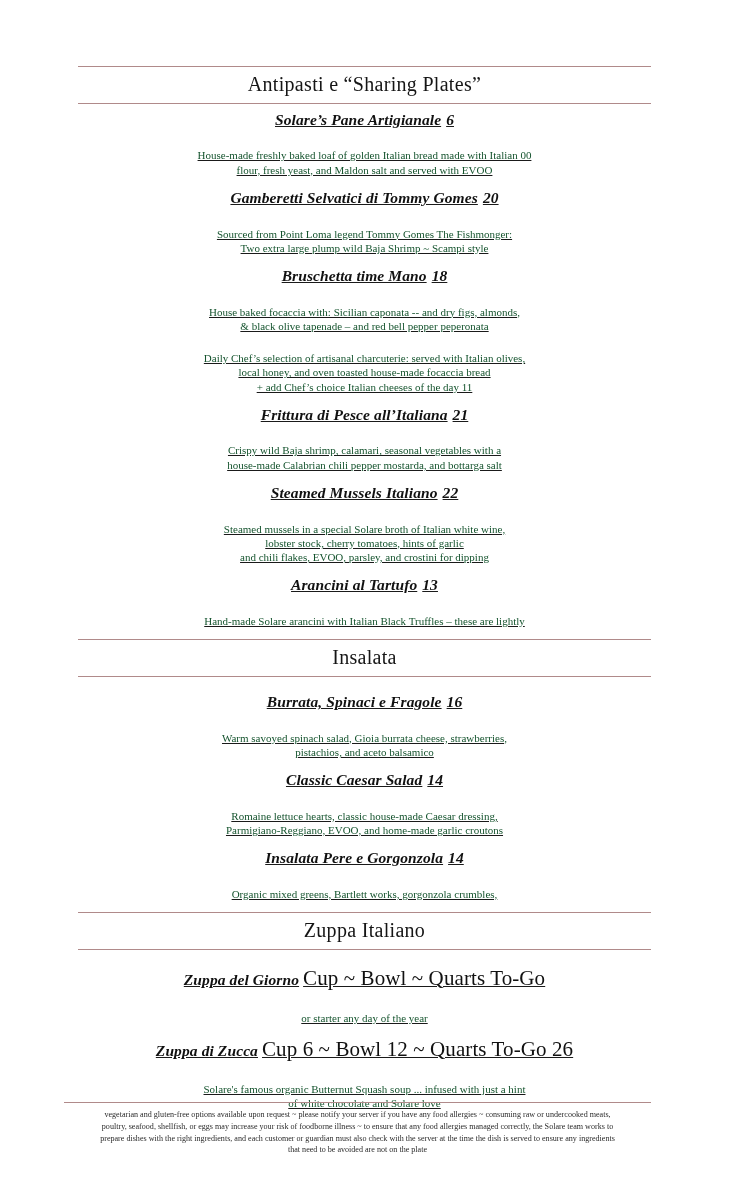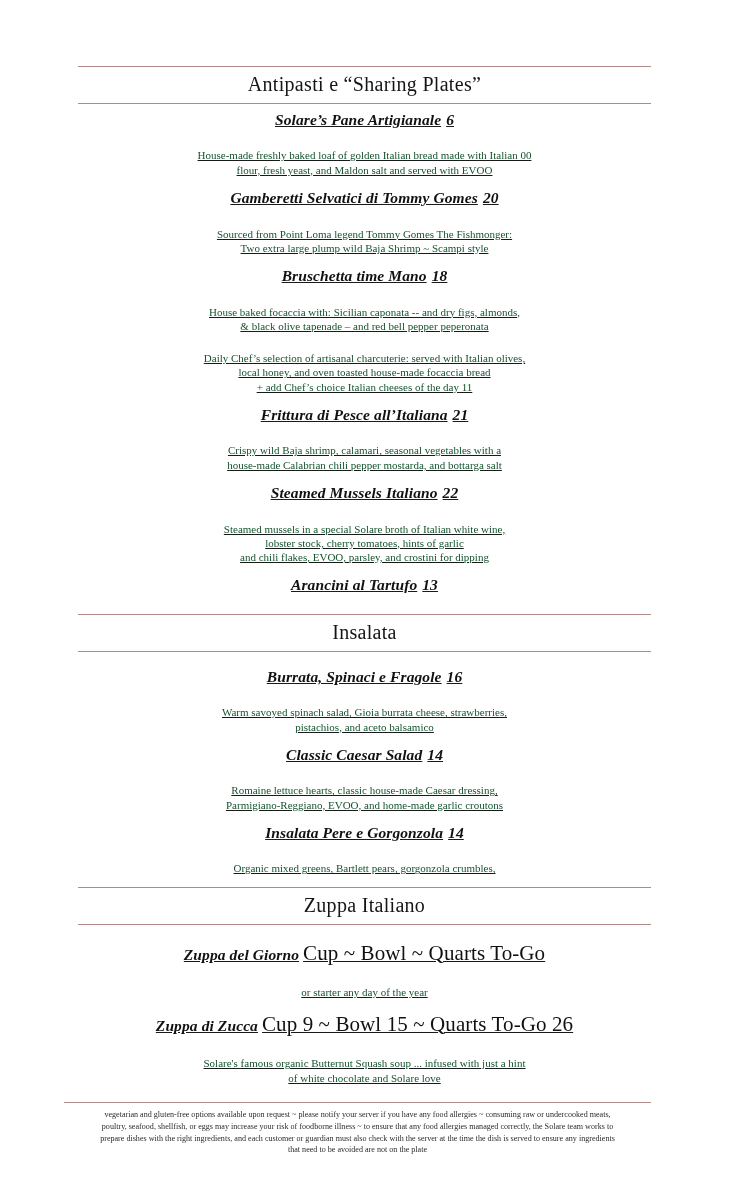--- a/index.html
+++ b/index.html
@@ -160,20 +160,21 @@
         <div>lobster stock, cherry tomatoes, hints of  garlic</div>
         <div>and chili flakes, EVOO, parsley, and crostini for dipping</div>
       </div>
     </div>
 
     <div class="item">
       <div class="item-name">
         <span>Arancini al Tartufo</span><span class="price">13</span>
       </div>
       <div class="item-desc">
+        <div>Hand-made Solare arancini with Italian Black Truffles – these are lightly</div>
       </div>
     </div>
 
   </div>
 
   <hr class="rule">
   <div class="section-title">Insalata</div>
   <hr class="rule">
 
   <div class="items">
@@ -197,21 +198,21 @@
         <div>Romaine lettuce hearts, classic house-made Caesar dressing,</div>
         <div>Parmigiano-Reggiano, EVOO, and home-made garlic croutons</div>
       </div>
     </div>
 
     <div class="item">
       <div class="item-name">
         <span>Insalata Pere e Gorgonzola</span><span class="price">14</span>
       </div>
       <div class="item-desc">
-        <div>Organic mixed greens, Bartlett pears, gorgonzola crumbles,</div>
+        <div>Organic mixed greens, Bartlett works, gorgonzola crumbles,</div>
       </div>
     </div>
   </div>
 
   <hr class="rule">
   <div class="section-title">Zuppa Italiano</div>
   <hr class="rule">
 
   <div class="items">
     <div class="spacer-sm"></div>
@@ -220,21 +221,21 @@
       <div class="item-name">
         <span>Zuppa del Giorno</span><span class="plain">Cup ~ Bowl ~ Quarts To-Go</span>
       </div>
       <div class="item-desc">
         <div>or starter any day of  the year</div>
       </div>
     </div>
 
     <div class="item">
       <div class="item-name">
-        <span>Zuppa di Zucca</span><span class="plain">Cup 9 ~ Bowl 15 ~ Quarts To-Go  26</span>
+        <span>Zuppa di Zucca</span><span class="plain">Cup 6 ~ Bowl 12 ~ Quarts To-Go  26</span>
       </div>
       <div class="item-desc">
         <div>Solare's famous organic Butternut Squash soup ... infused with just a hint</div>
         <div>of  white chocolate and Solare love</div>
       </div>
     </div>
   </div>
 
   <div class="footer-wrap">
     <hr class="rule">

